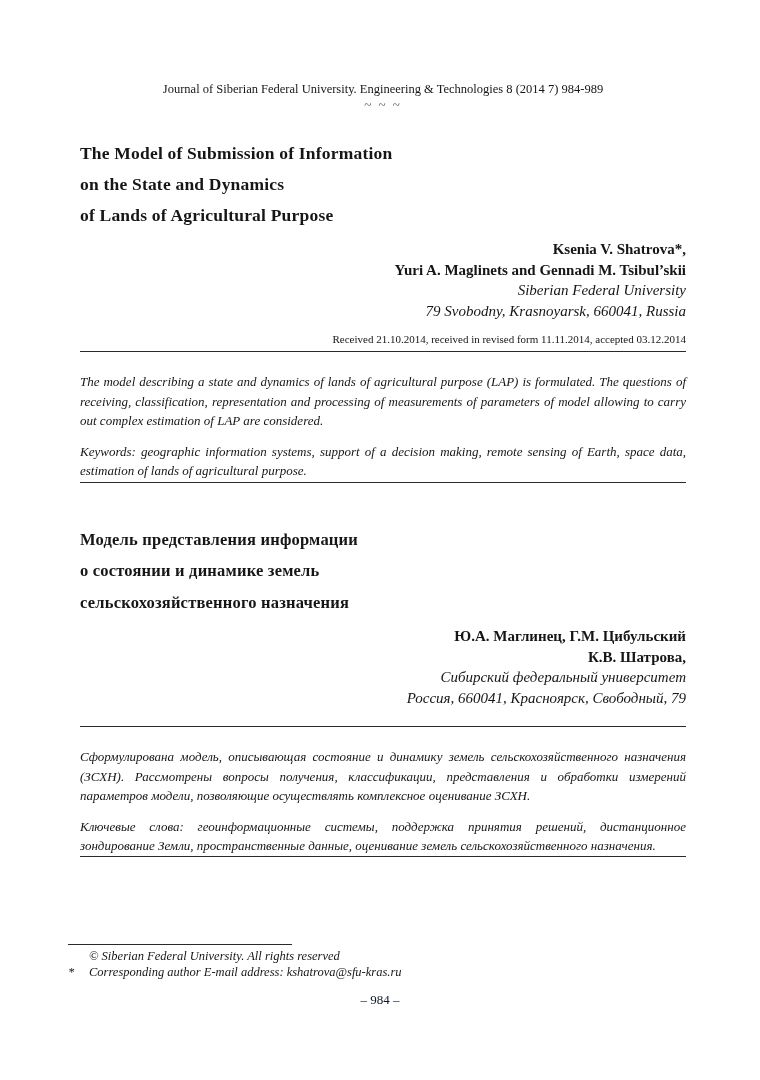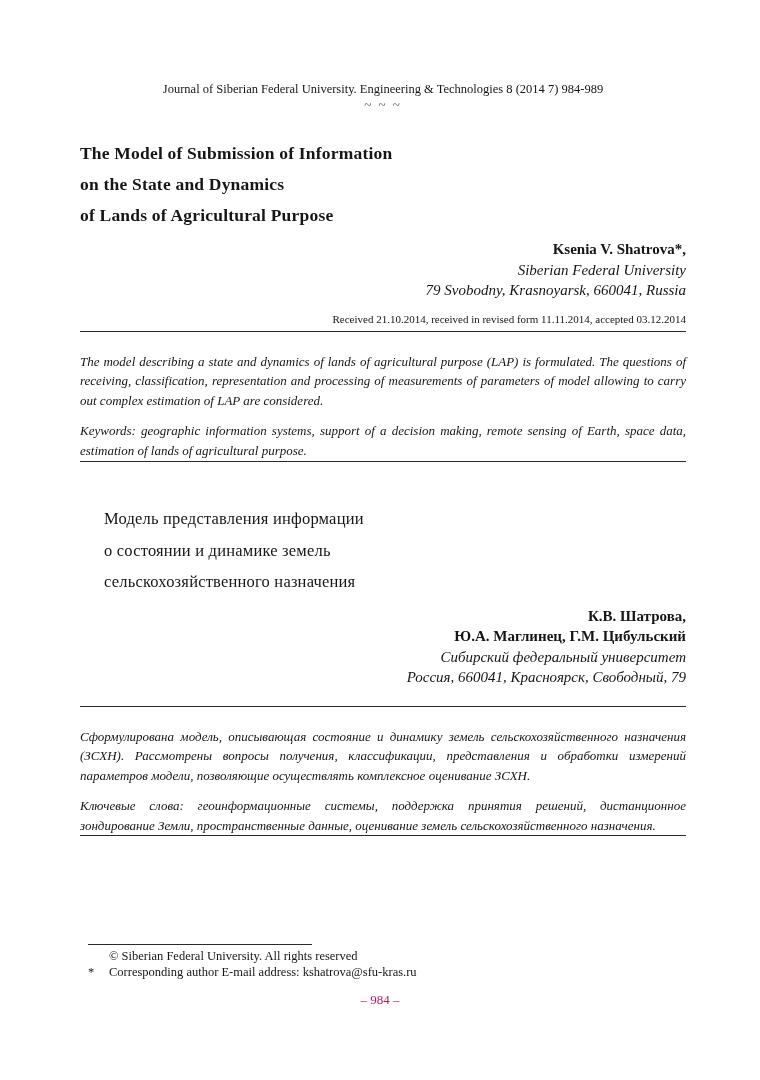--- a/index.html
+++ b/index.html
@@ -74,32 +74,32 @@
   .keywords {
     margin-top: 11px;
     font-size: 13px;
     font-style: italic;
     line-height: 19.5px;
     text-align: justify;
   }
   .title-ru {
     margin-top: 41px;
     font-size: 16.5px;
-    font-weight: normal;
+    font-weight: bold;
     line-height: 31.5px;
     letter-spacing: 0.2px;
-    margin-left: 24px;
   }
   .footnote {
     position: absolute;
-    left: 88px;
+    left: 68px;
     top: 944px;
     width: 606px;
     font-size: 12.5px;
     line-height: 15.5px;
+    font-style: italic;
   }
   .footnote-rule {
     width: 224px;
     border-top: 1.4px solid #2a2a2a;
     margin-bottom: 4px;
   }
   .footnote-line {
     position: relative;
     padding-left: 21px;
   }
@@ -108,62 +108,63 @@
     left: 0;
     top: 0;
   }
   .page-number {
     position: absolute;
     left: 0;
     top: 992px;
     width: 760px;
     text-align: center;
     font-size: 13px;
-    color: #be185d;
+    color: #0f172a;
   }
 </style>
 </head>
 <body>
 
 <div class="page">
 
   <div class="journal-line">Journal of Siberian Federal University. Engineering &amp; Technologies 8 (2014 7) 984-989</div>
   <div class="tilde-separator">~ ~ ~</div>
 
 
   <div class="title-en">
     <div>The Model of Submission of Information</div>
     <div>on the State and Dynamics</div>
     <div>of Lands of Agricultural Purpose</div>
   </div>
 
   <div class="authors-block">
     <div class="bold">Ksenia V. Shatrova*,</div>
+    <div class="bold">Yuri A. Maglinets and Gennadi M. Tsibul’skii</div>
     <div class="italic">Siberian Federal University</div>
     <div class="italic">79 Svobodny, Krasnoyarsk, 660041, Russia</div>
   </div>
 
   <div class="received-line">Received 21.10.2014, received in revised form 11.11.2014, accepted 03.12.2014</div>
 
   <hr class="rule rule-1">
 
   <div class="abstract">The model describing a state and dynamics of lands of agricultural purpose (LAP) is formulated. The questions of receiving, classification, representation and processing of measurements of parameters of model allowing to carry out complex estimation of LAP are considered.</div>
   <div class="keywords">Keywords: geographic information systems, support of a decision making, remote sensing of Earth, space data, estimation of lands of agricultural purpose.</div>
 
   <hr class="rule rule-2">
 
   <div class="title-ru">
     <div>Модель представления информации</div>
     <div>о состоянии и динамике земель</div>
     <div>сельскохозяйственного назначения</div>
   </div>
 
   <div class="authors-block">
+    <div class="bold">Ю.А. Маглинец, Г.М. Цибульский</div>
     <div class="bold">К.В. Шатрова,</div>
-    <div class="bold">Ю.А. Маглинец, Г.М. Цибульский</div>
     <div class="italic">Сибирский федеральный университет</div>
     <div class="italic">Россия, 660041, Красноярск, Свободный, 79</div>
   </div>
 
   <hr class="rule rule-3">
 
   <div class="abstract">Сформулирована модель, описывающая состояние и динамику земель сельскохозяйственного назначения (ЗСХН). Рассмотрены вопросы получения, классификации, представления и обработки измерений параметров модели, позволяющие осуществлять комплексное оценивание ЗСХН.</div>
   <div class="keywords">Ключевые слова: геоинформационные системы, поддержка принятия решений, дистанционное зондирование Земли, пространственные данные, оценивание земель сельскохозяйственного назначения.</div>
 
   <hr class="rule rule-4">

